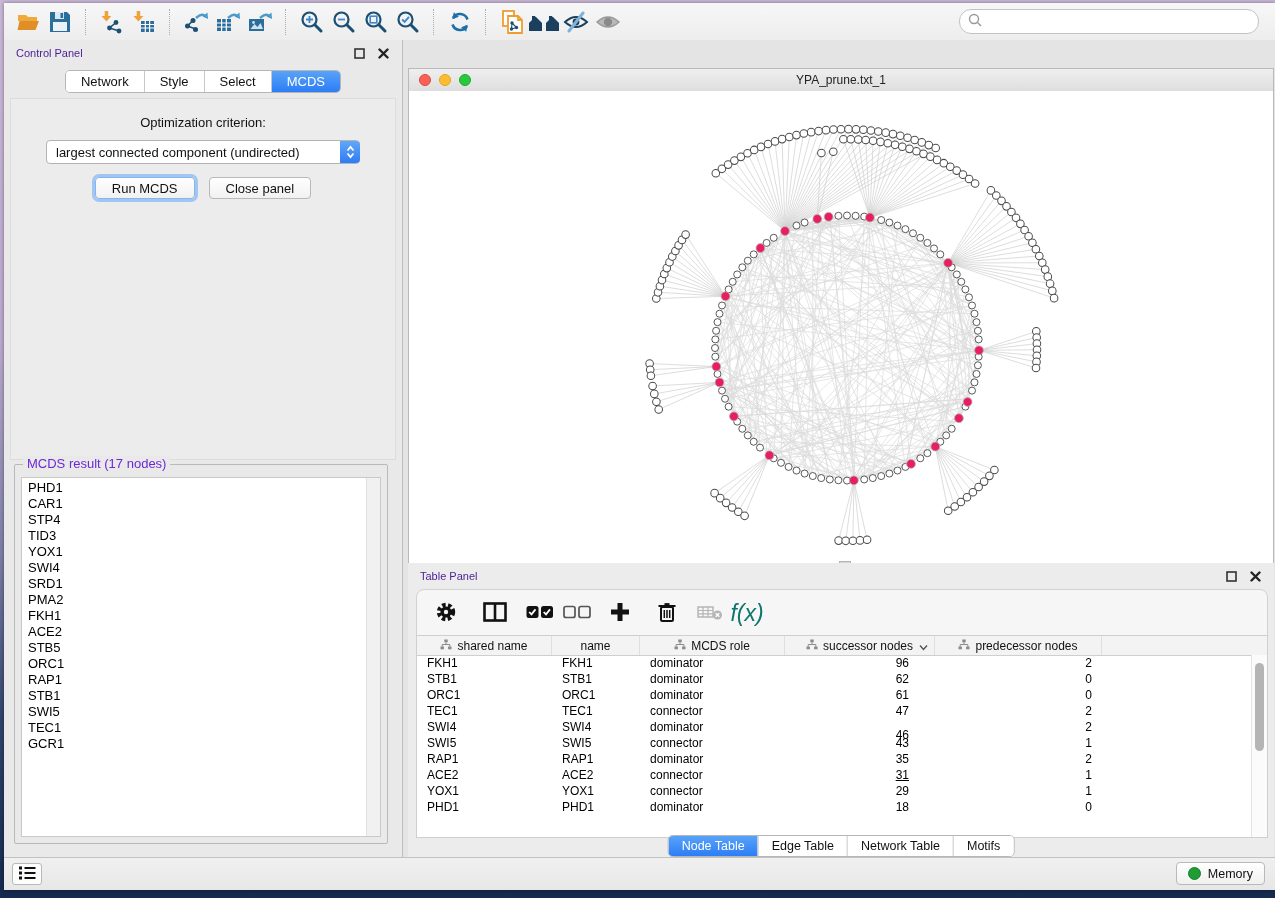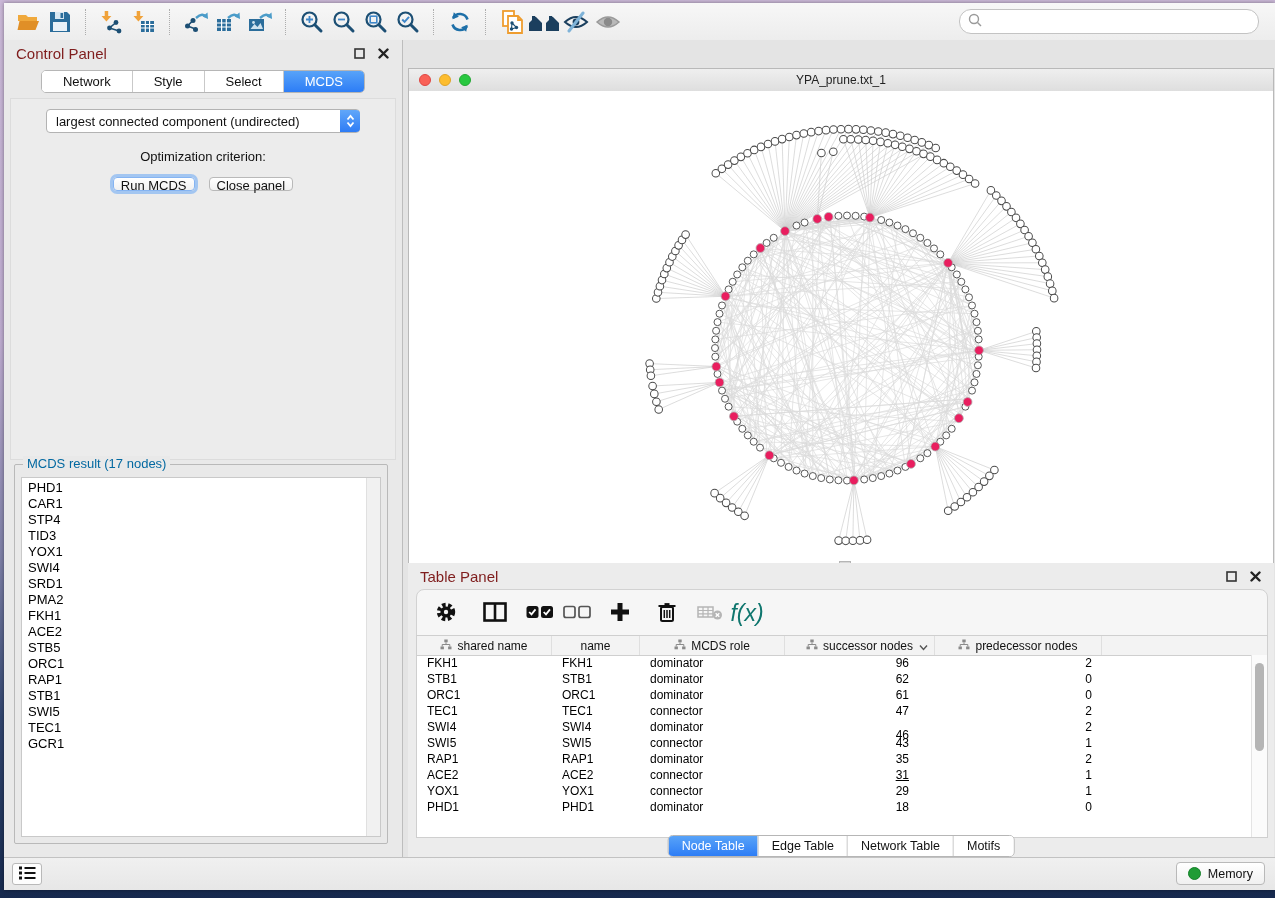--- a/index.html
+++ b/index.html
@@ -14,41 +14,41 @@
   .icon-btn{width:32px;height:30px;display:flex;align-items:center;justify-content:center;border:none;background:transparent;padding:0;cursor:default;}
   .icon-btn svg{display:block;}
   .tsep{width:1px;height:26px;border-left:1px dotted #adadad;margin:0 9px;}
   #search-wrap{margin-left:auto;margin-right:16px;width:282px;height:23px;border:1px solid #c3c3c3;border-radius:12px;
     background:#fff;display:flex;align-items:center;padding:0 8px;gap:6px;}
   #search-wrap input{border:none;outline:none;flex:1;font-size:12px;background:transparent;font-family:"Liberation Sans",sans-serif;}
 
   
   #control-panel{position:absolute;left:0;top:37px;width:398px;bottom:32px;background:#e9e9e9;border-right:1px solid #bdbdbd;}
   .panel-head{height:26px;display:flex;align-items:center;padding:0 12px;}
-  .panel-title{font-size:15px;color:#7f1d1d;}
+  .panel-title{font-size:11px;color:#4c1d95;}
   .panel-btns{margin-left:auto;display:flex;gap:10px;align-items:center;}
   .pbtn{width:14px;height:14px;display:flex;align-items:center;justify-content:center;background:transparent;border:none;padding:0;}
   .cp-tabs-row{height:30px;display:flex;justify-content:center;align-items:center;}
   .seg{display:flex;background:#fff;border:1px solid #b6b6b6;border-radius:5px;overflow:hidden;}
-  .seg .tab{font-size:13px;color:#111;padding:3px 21px;border-left:1px solid #c9c9c9;background:#fff;}
+  .seg .tab{font-size:13px;color:#111;padding:3px 15px;border-left:1px solid #c9c9c9;background:#fff;}
   .seg .tab:first-child{border-left:none;}
   .seg .tab.sel{background:linear-gradient(#58a3f8,#2d7df6);color:#fff;}
   #cp-content{position:absolute;left:6px;right:6px;top:58px;height:360px;background:#ececec;border:1px solid #dcdcdc;}
   #opt-label{text-align:center;font-size:13px;margin-top:16px;color:#111;}
   #opt-select{margin:10px auto 0 auto;width:312px;height:22px;background:#fff;border:1px solid #b3b3b3;border-radius:4px;
     display:flex;align-items:center;position:relative;}
   #opt-select .val{flex:1;font-size:13px;padding-left:9px;color:#111;white-space:nowrap;overflow:hidden;}
   #opt-select .stepper{width:20px;height:22px;margin-right:-1px;border-radius:0 4px 4px 0;background:linear-gradient(#61a7f9,#2e7cf5);
     display:flex;align-items:center;justify-content:center;}
   #cp-buttons{display:flex;justify-content:center;gap:14px;margin-top:13px;}
-  .mac-btn{height:14px;font-size:13px;color:#111;background:linear-gradient(#ffffff,#f1f1f1);border:1px solid #b9b9b9;border-radius:4px;
-    padding:0 7px;font-family:"Liberation Sans",sans-serif;}
+  .mac-btn{height:22px;font-size:13px;color:#111;background:linear-gradient(#ffffff,#f1f1f1);border:1px solid #b9b9b9;border-radius:4px;
+    padding:0 16px;font-family:"Liberation Sans",sans-serif;}
   .mac-btn.focus{box-shadow:0 0 0 3px rgba(103,167,245,.55);border-color:#85b4f2;}
   #mcds-fieldset{position:absolute;left:10px;right:14px;top:424px;bottom:14px;border:1px solid #b9b9b9;border-radius:2px;}
-  #mcds-legend{position:absolute;top:-9px;left:8px;background:#e9e9e9;padding:0 4px;font-size:13px;color:#0369a1;}
+  #mcds-legend{position:absolute;top:-9px;left:8px;background:#e9e9e9;padding:0 4px;font-size:13px;color:#6d28d9;}
   #mcds-list{position:absolute;left:6px;right:6px;top:12px;bottom:6px;background:#fff;border:1px solid #c9c9c9;overflow:hidden;}
   #mcds-items{position:absolute;left:0;top:2px;right:14px;bottom:0;}
   .mcds-item{font-size:13px;line-height:16px;padding-left:6px;color:#000;}
   #mcds-scroll{position:absolute;right:0;top:0;bottom:0;width:13px;background:#f1f1f1;border-left:1px solid #e0e0e0;}
 
   
   #right{position:absolute;left:399px;top:37px;right:0;bottom:32px;background:#e4e4e4;}
   #net-window{position:absolute;left:5px;right:1px;top:4px;height:516px;border:1px solid #b9b9b9;background:#fff;margin-top:24px;}
   #net-titlebar{height:22px;background:linear-gradient(#efefef,#dedede);border-bottom:1px solid #b3b3b3;position:relative;
     display:flex;align-items:center;justify-content:center;}
@@ -282,30 +282,30 @@
     </div>
     <div class="cp-tabs-row">
       <div class="seg">
         <span class="tab">Network</span>
         <span class="tab">Style</span>
         <span class="tab">Select</span>
         <span class="tab sel">MCDS</span>
       </div>
     </div>
     <div id="cp-content">
+      <div id="opt-label">Optimization criterion:</div>
       <div id="opt-select">
         <span class="val">largest connected component (undirected)</span>
         <span class="stepper">
               <svg width="9" height="14" viewBox="0 0 9 14">
                 <path d="M1.5 5.5 4.5 2l3 3.5" stroke="#fff" stroke-width="1.8" fill="none"></path>
                 <path d="M1.5 8.5 4.5 12l3-3.5" stroke="#fff" stroke-width="1.8" fill="none"></path>
               </svg>
             </span>
       </div>
-      <div id="opt-label">Optimization criterion:</div>
       <div id="cp-buttons">
         <button class="mac-btn focus">Run MCDS</button>
         <button class="mac-btn">Close panel</button>
       </div>
     </div>
     <div id="mcds-fieldset">
       <span id="mcds-legend">MCDS result (17 nodes)</span>
       <div id="mcds-list">
         <div id="mcds-items">
               <div class="mcds-item">PHD1</div>

